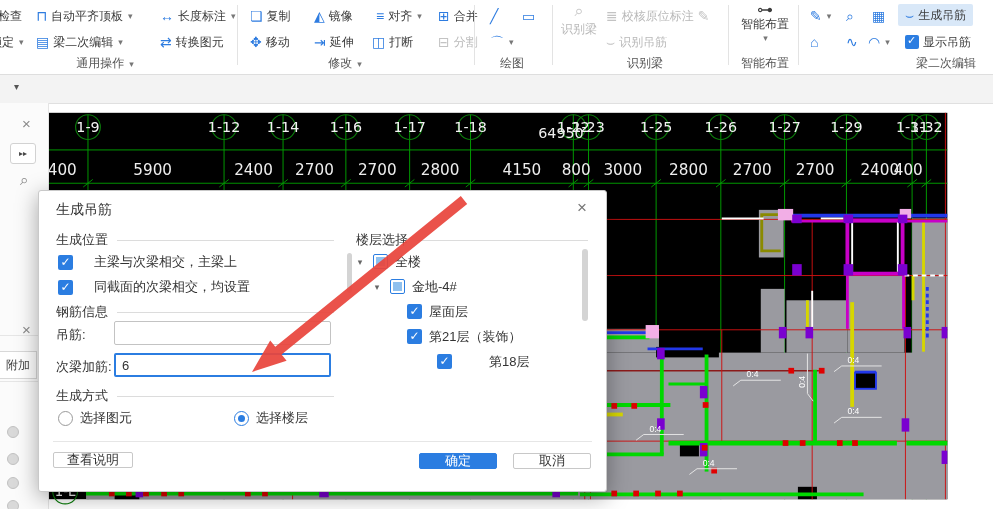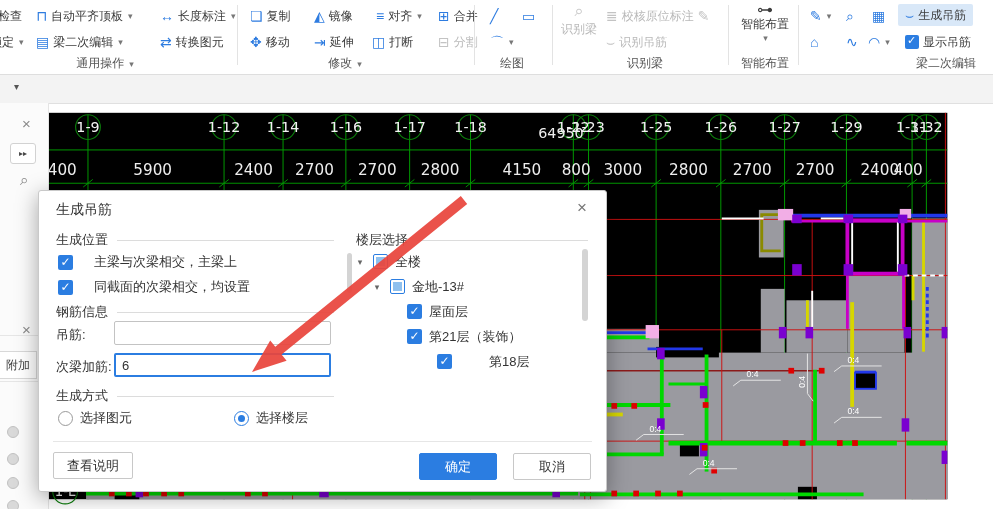--- a/index.html
+++ b/index.html
@@ -42,21 +42,21 @@
   .cb.checked::after{content:"✓";position:absolute;left:2.5px;top:0px;color:#fff;font-size:12px;line-height:15px;}
   .cb.partial{background:#fff;border:1px solid #2b7de1;}
   .cb.partial::after{content:"";position:absolute;left:2px;top:2px;right:2px;bottom:2px;background:#8fc0ee;}
   .din{position:absolute;height:24px;border:1px solid #c3c3c3;border-radius:2px;font-size:13px;padding:0 6px;color:#333;
        font-family:"Liberation Sans",sans-serif;box-sizing:border-box;outline:none;background:#fff;}
   .din.focus{border:2px solid #2b7de1;}
   .rad{position:absolute;display:flex;align-items:center;gap:7px;font-size:13px;color:#333;}
   .rdot{width:15px;height:15px;border-radius:50%;box-sizing:border-box;border:1px solid #9a9a9a;position:relative;flex:none;background:#fff;}
   .rdot.on{border:1px solid #2b7de1;}
   .rdot.on::after{content:"";position:absolute;left:3px;top:3px;width:7px;height:7px;border-radius:50%;background:#2b7de1;}
-  .dbtn{position:absolute;height:27px;border:1px solid #c8c8c8;border-radius:2px;background:#fff;font-size:13px;color:#333;
+  .dbtn{position:absolute;height:16px;border:1px solid #c8c8c8;border-radius:2px;background:#fff;font-size:13px;color:#333;
         display:flex;align-items:center;justify-content:center;box-sizing:border-box;}
   .dbtn.primary{background:#2b7de1;border-color:#2b7de1;color:#fff;}
   .tree{position:absolute;left:315px;top:58px;width:228px;}
   .tree-row{display:flex;align-items:center;gap:7px;height:25px;font-size:13px;color:#333;}
   .tri{width:12px;font-size:9px;color:#666;flex:none;text-align:center;}
   .scroll{position:absolute;background:#d4d4d4;border-radius:3px;}
   .hdiv{position:absolute;border-top:1px solid #e6e6e6;height:0;}
 </style>
 </head>
 <body>
@@ -524,21 +524,21 @@
       </div>
     <div class="tree">
         <div class="tree-row" style="padding-left: 0px;">
           <span class="tri">▾</span>
           <span class="cb partial"></span>
           <span>全楼</span>
         </div>
         <div class="tree-row" style="padding-left: 17px;">
           <span class="tri">▾</span>
           <span class="cb partial"></span>
-          <span>金地-13#</span>
+          <span>金地-4#</span>
         </div>
         <div class="tree-row" style="padding-left: 34px;">
           <span class="tri"></span>
           <span class="cb checked"></span>
           <span>屋面层</span>
         </div>
         <div class="tree-row" style="padding-left: 34px; text-align: right;">
           <span class="tri"></span>
           <span class="cb checked"></span>
           <span>第21层（装饰）</span>

